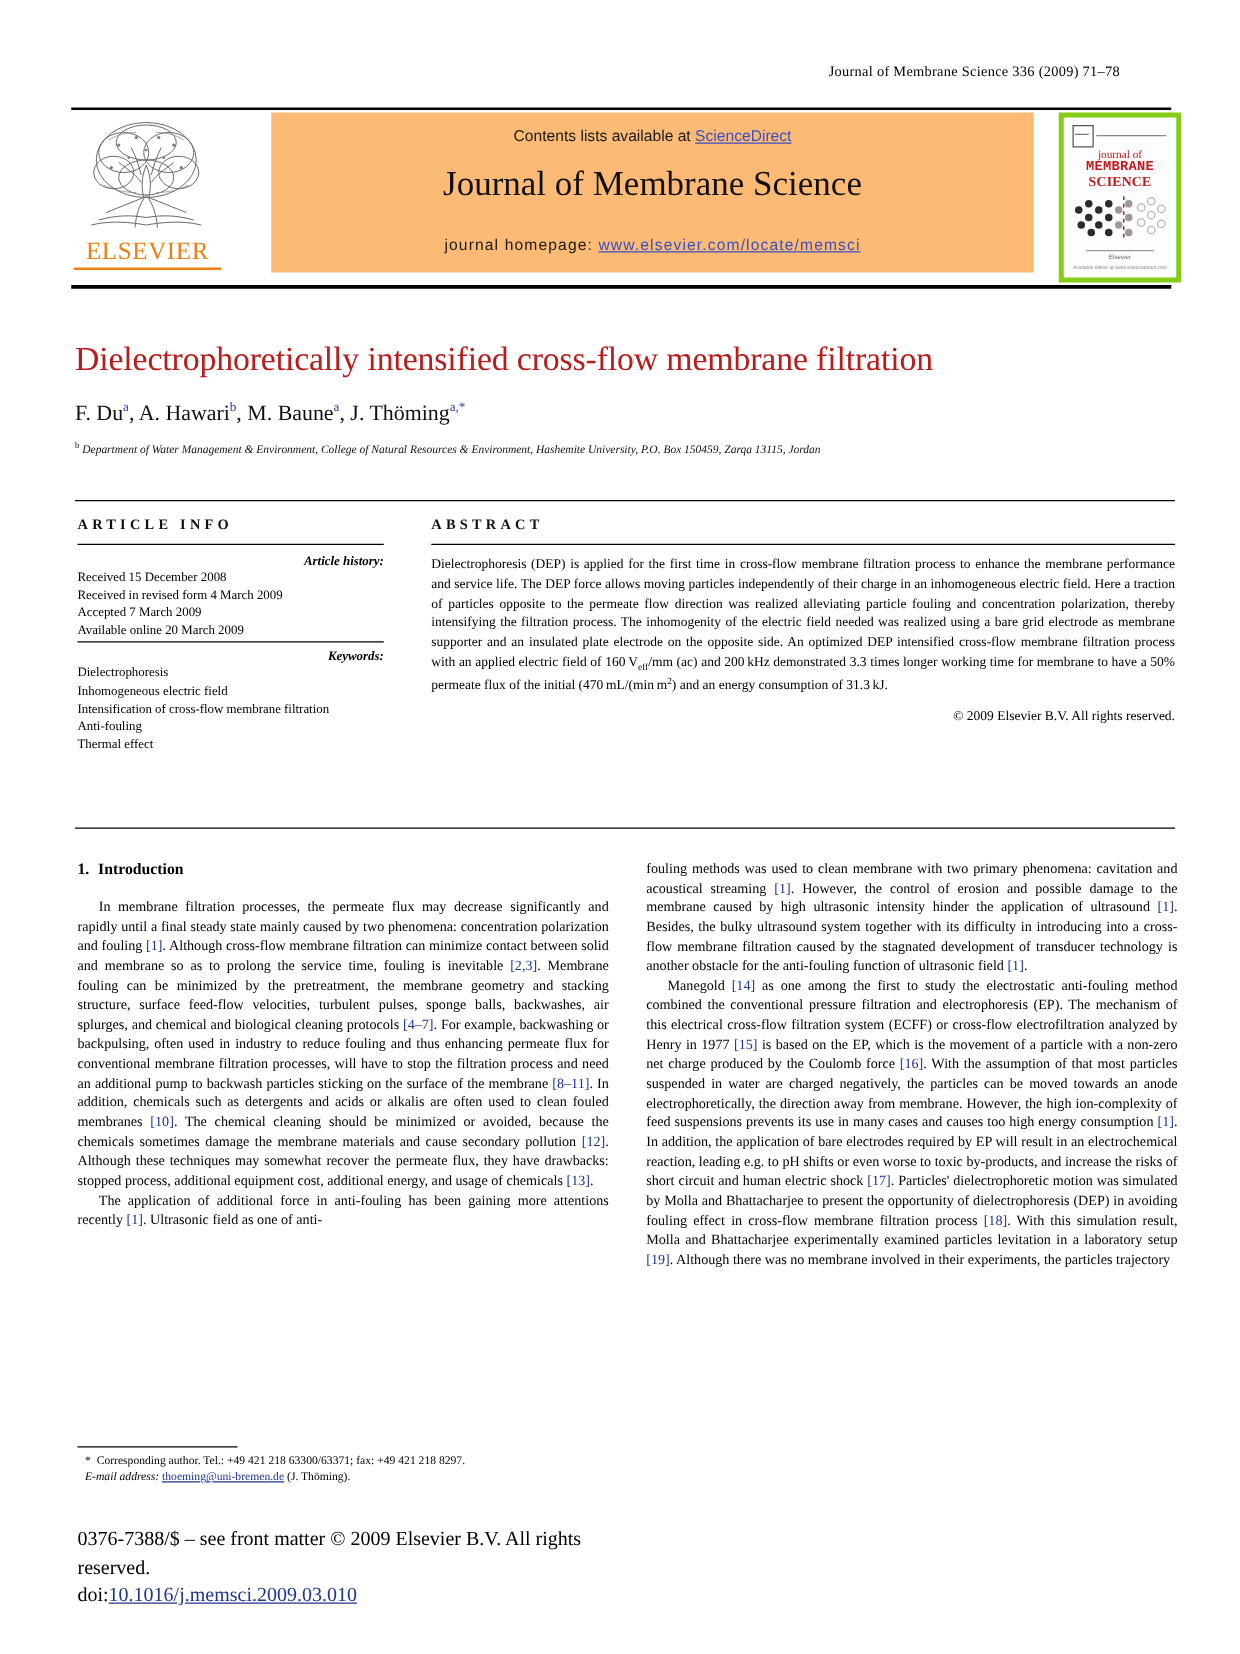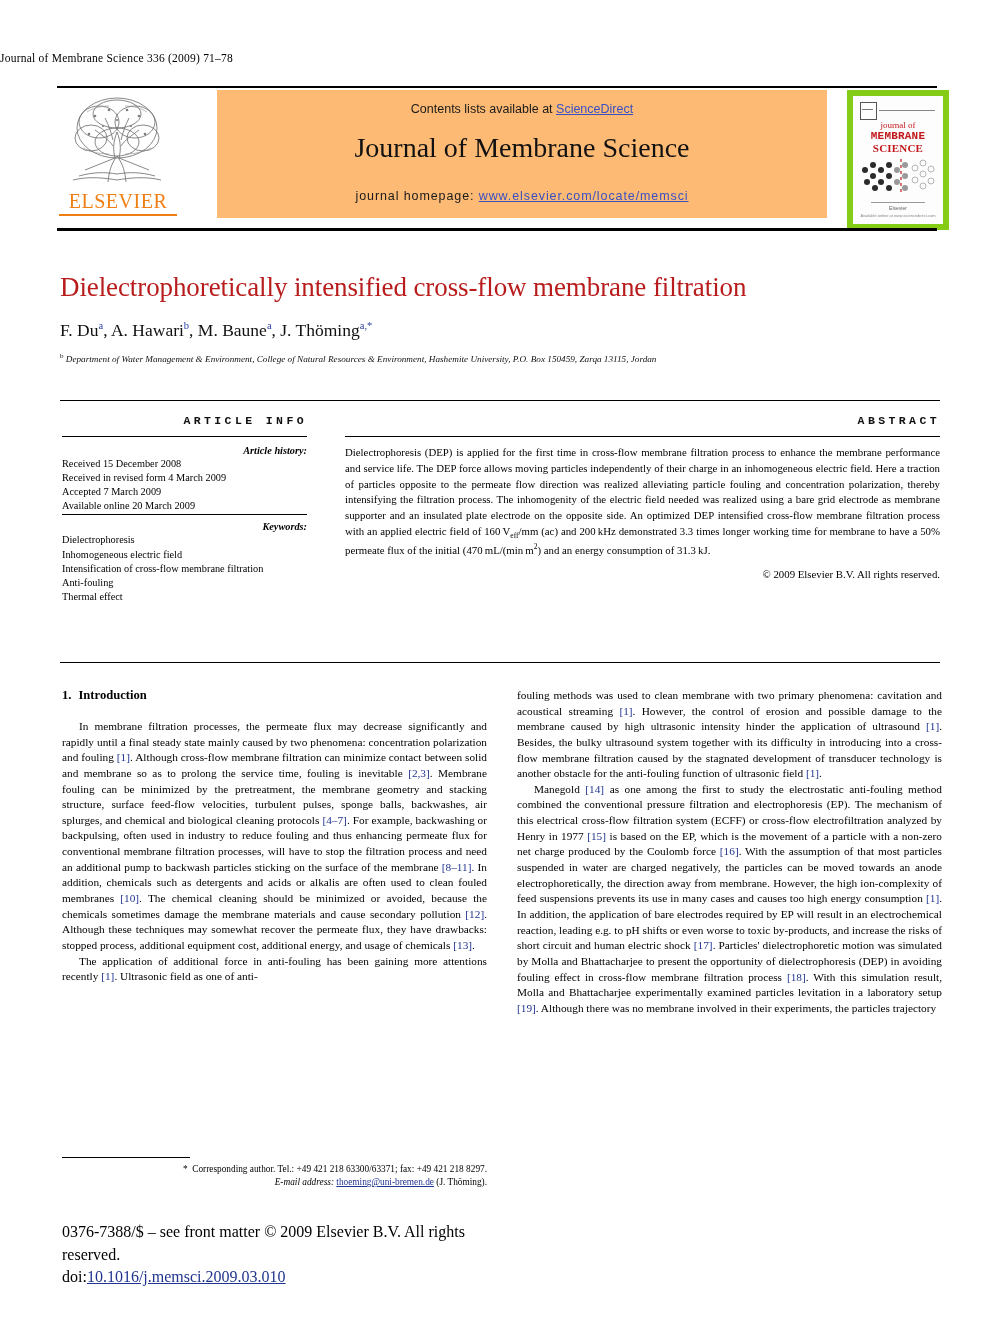--- a/index.html
+++ b/index.html
@@ -20,21 +20,21 @@
     left: 0; top: 0;
     width: 992px;
     height: 1323px;
   }
 
   
   .running-head {
     position: absolute;
     left: 0; top: 52px;
     width: 896px;
-    text-align: left;
+    text-align: right;
     font-size: 11.5px;
     letter-spacing: 0.02em;
   }
 
   
   .masthead {
     position: absolute;
     left: 57px; top: 86px;
     width: 880px;
     height: 135px;
@@ -112,21 +112,21 @@
     letter-spacing: 0.9px;
     color: #1a1a1a;
   }
   .sd-homepage .url { color: #3a4fc4; }
 
   .cover-thumb {
     position: absolute;
     left: 790px; top: 4px;
     width: 90px;
     height: 128px;
-    border: 6px solid #84cc16;
+    border: 4px solid #84cc16;
     background: #fdfdfd;
     overflow: hidden;
   }
   .cover-mini-logo {
     position: absolute;
     left: 7px; top: 6px;
     width: 15px;
     height: 16px;
     border: 1px solid #555;
     background: #fff;
@@ -232,27 +232,26 @@
   .hr-main {
     position: absolute;
     left: 60px; top: 400px;
     width: 880px; height: 0.8px;
     background: #000;
   }
   .info-col { position: absolute; left: 62px; top: 414px; width: 245px; }
   .abs-col  { position: absolute; left: 345px; top: 414px; width: 595px; }
 
   .sect-head {
-    font-family: Liberation Mono, monospace;
+    font-family: Liberation Serif, serif;
     font-size: 11.5px;
     font-weight: bold;
     letter-spacing: 3.4px;
     color: #111;
     margin: 0 0 9px 0;
-    text-align: right;
   }
   .hr-thin { height: 0.8px; background: #000; margin: 0 0 8px 0; }
   .info-label {
     font-size: 10.3px;
     font-style: italic;
     font-weight: bold;
     margin: 0 0 1px 0;
     text-align: right;
   }
   .info-line { font-size: 10.3px; line-height: 1.38; }
@@ -306,21 +305,20 @@
     left: 62px; top: 1157px;
     width: 128px; height: 0.9px;
     background: #000;
   }
   .footnote {
     position: absolute;
     left: 62px; top: 1163px;
     width: 425px;
     font-size: 9.3px;
     line-height: 1.42;
-    text-align: right;
   }
   .footnote .fn-indent { padding-left: 16px; text-indent: -10px; }
   .footnote em { font-style: italic; }
   .mail-link { color: #20348f; }
 
   .imprint {
     position: absolute;
     left: 62px; top: 1221px;
     width: 440px;
     font-size: 16px;

